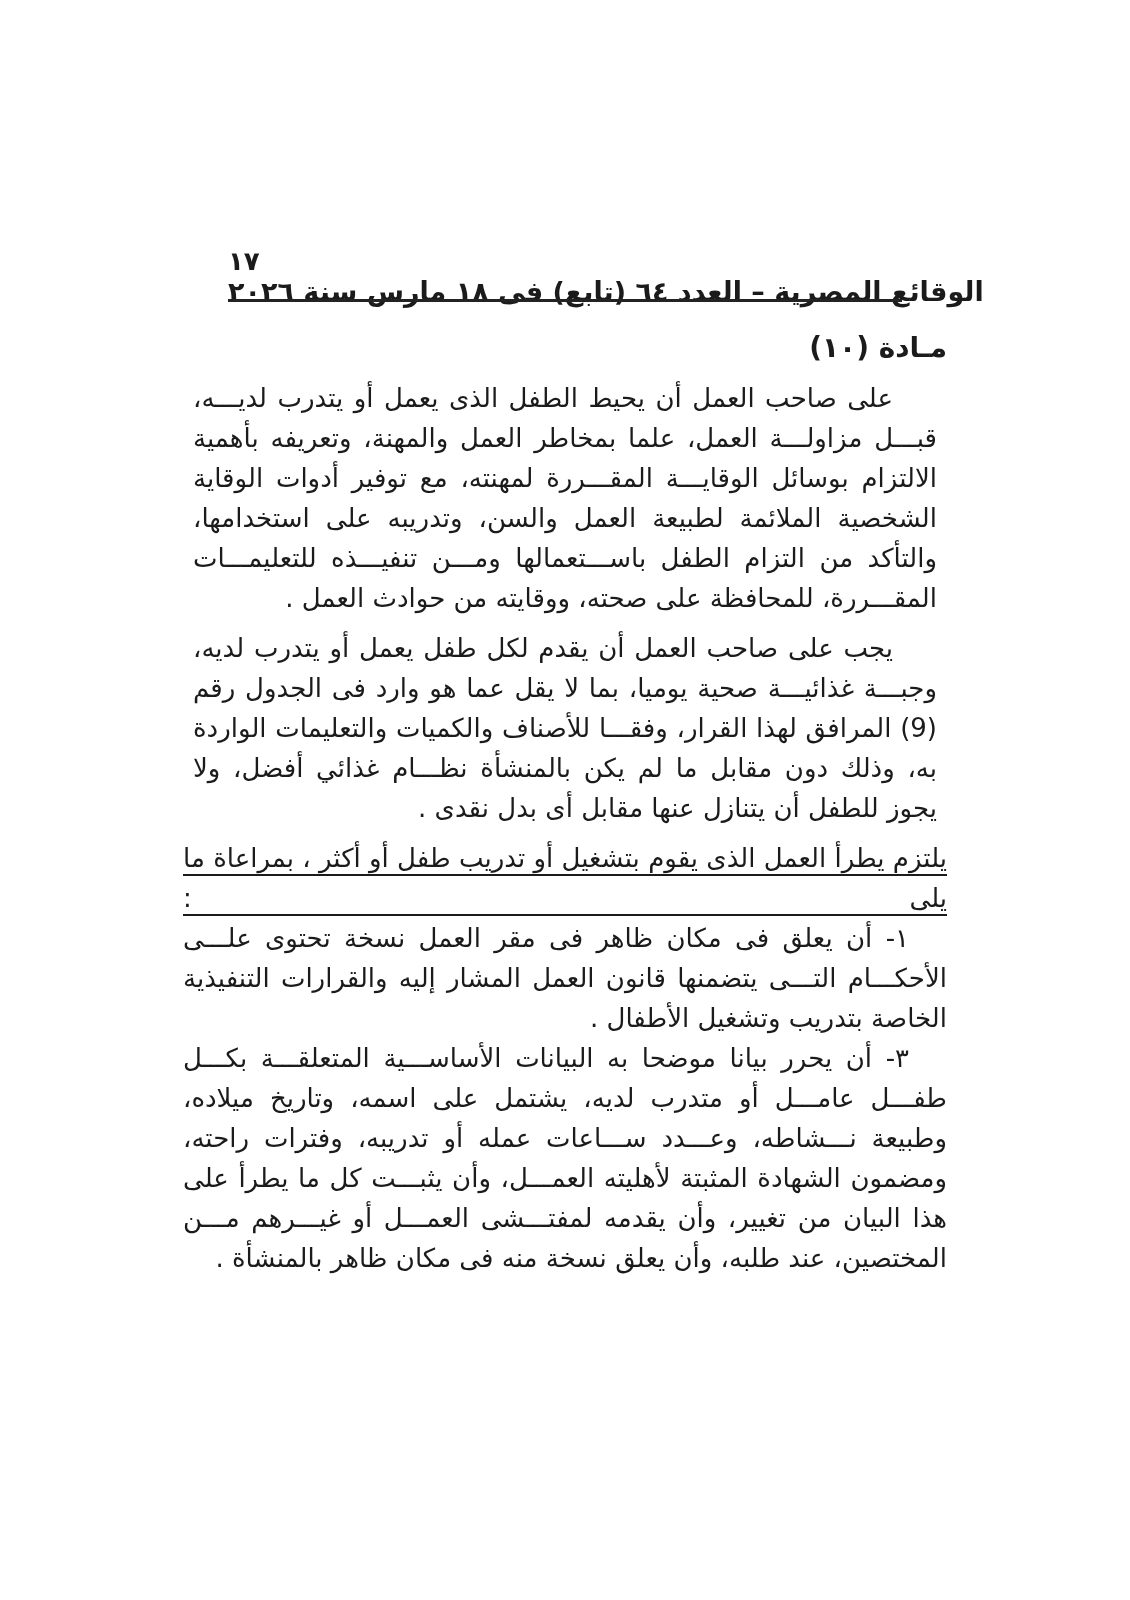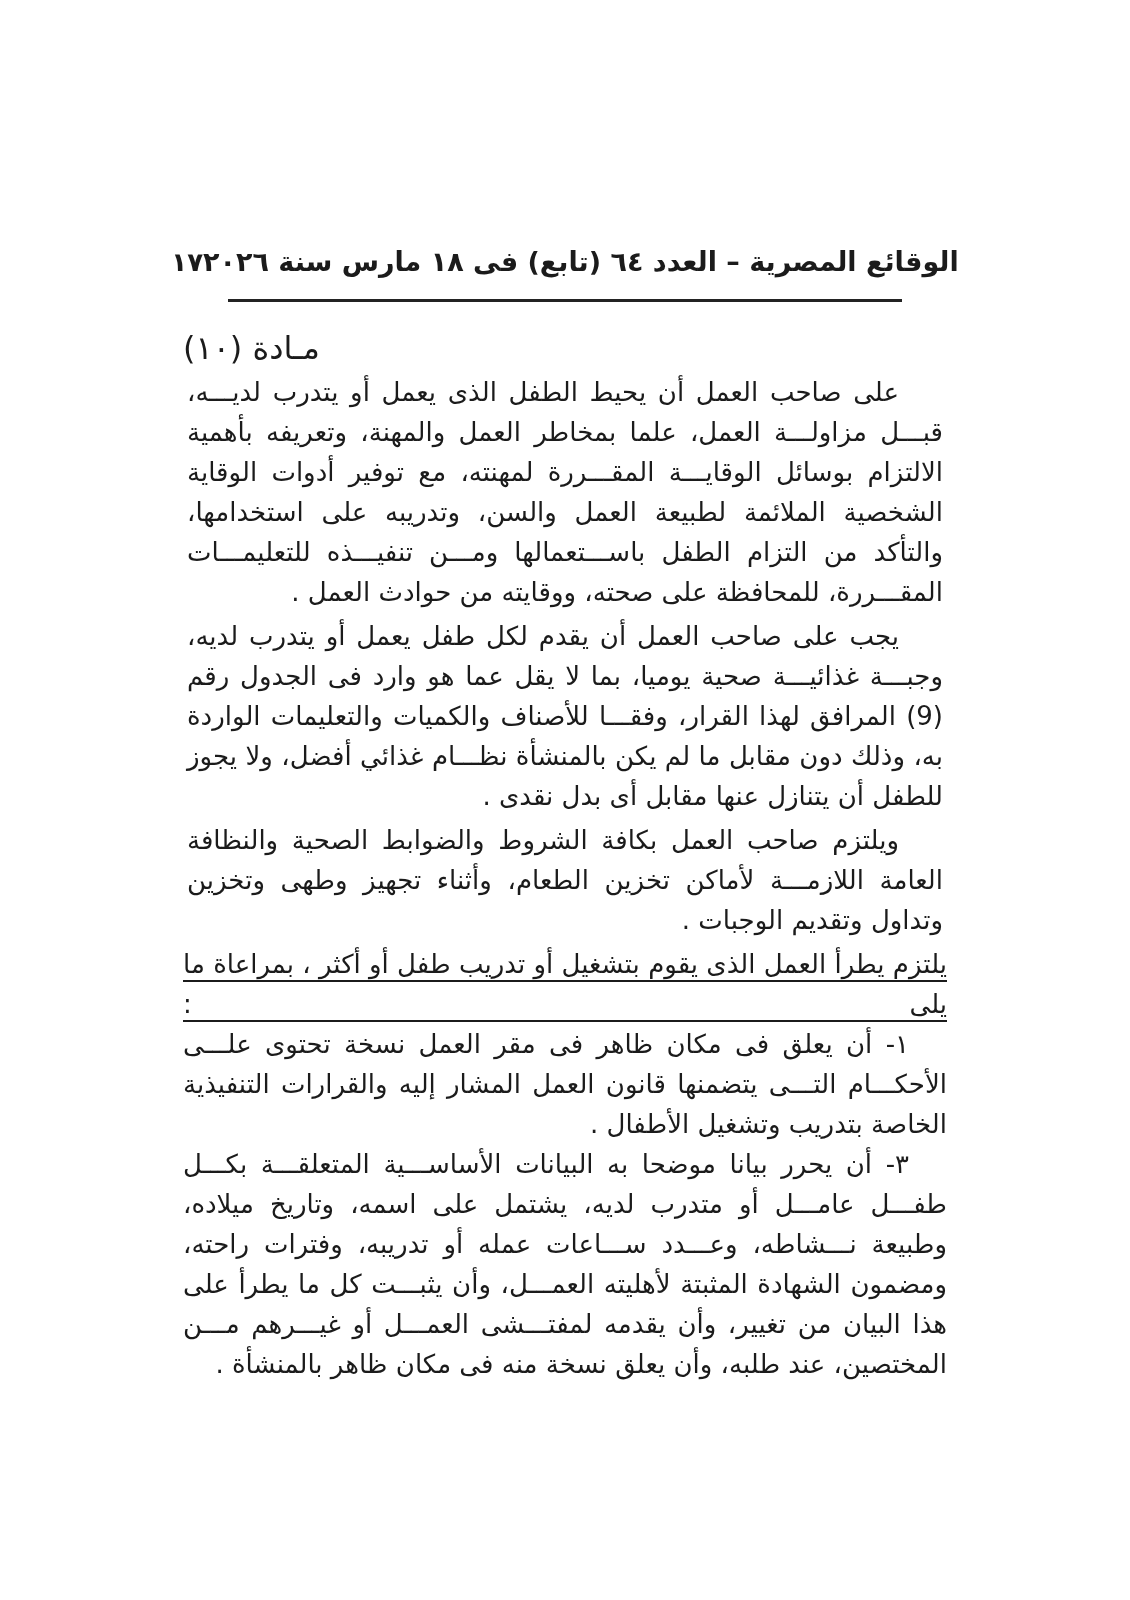--- a/index.html
+++ b/index.html
@@ -13,22 +13,23 @@
     color: #1b1b1b;
     overflow: hidden;
   }
   .header-row {
     position: absolute;
     top: 246px;
     left: 228px;
     width: 674px;
     display: flex;
     direction: ltr;
-    justify-content: center;
+    justify-content: flex-end;
     align-items: baseline;
+    flex-direction: column;
   }
   .page-num {
     font-size: 26px;
     font-weight: bold;
     letter-spacing: 2px;
   }
   .header-title {
     direction: rtl;
     font-size: 27px;
     font-weight: bold;
@@ -46,28 +47,28 @@
     position: absolute;
     top: 326px;
     right: 183px;
     width: 764px;
     direction: rtl;
     text-align: justify;
     font-size: 26px;
     line-height: 40px;
   }
   .article-heading {
-    text-align: left;
-    font-weight: normal;
-    font-size: 32px;
+    text-align: right;
+    font-weight: bold;
+    font-size: 28px;
     line-height: 40px;
     margin: 2px 0 2px 0;
   }
   .para {
-    margin: 4px;
+    margin: 10px;
     text-indent: 44px;
   }
   .intro-line {
     margin: 0;
     text-indent: 0;
     text-align: justify;
     text-align-last: justify;
     text-decoration: underline;
     text-underline-offset: 7px;
     text-decoration-thickness: 1.5px;
@@ -88,20 +89,19 @@
   </div>
 
   <div class="header-rule"></div>
 
   <div class="content">
 
     <div class="article-heading">مـادة (١٠)</div>
     <p class="para">على صاحب العمل أن يحيط الطفل الذى يعمل أو يتدرب لديـــه، قبـــل مزاولـــة العمل، علما بمخاطر العمل والمهنة، وتعريفه بأهمية الالتزام بوسائل الوقايـــة المقـــررة لمهنته، مع توفير أدوات الوقاية الشخصية الملائمة لطبيعة العمل والسن، وتدريبه على استخدامها، والتأكد من التزام الطفل باســـتعمالها ومـــن تنفيـــذه للتعليمـــات المقـــررة، للمحافظة على صحته، ووقايته من حوادث العمل .</p>
 
     <p class="para">يجب على صاحب العمل أن يقدم لكل طفل يعمل أو يتدرب لديه، وجبـــة غذائيـــة صحية يوميا، بما لا يقل عما هو وارد فى الجدول رقم (9) المرافق لهذا القرار، وفقـــا للأصناف والكميات والتعليمات الواردة به، وذلك دون مقابل ما لم يكن بالمنشأة نظـــام غذائي أفضل، ولا يجوز للطفل أن يتنازل عنها مقابل أى بدل نقدى .</p>
-    <p class="para">ويلتزم صاحب العمل بكافة الشروط والضوابط الصحية والنظافة العامة اللازمـــة لأماكن تخزين الطعام، وأثناء تجهيز وطهى وتخزين وتداول وتقديم الوجبات .</p>
 
     <p class="intro-line">يلتزم يطرأ العمل الذى يقوم بتشغيل أو تدريب طفل أو أكثر ، بمراعاة ما يلى :</p>
     <p class="item">١- أن يعلق فى مكان ظاهر فى مقر العمل نسخة تحتوى علـــى الأحكـــام التـــى يتضمنها قانون العمل المشار إليه والقرارات التنفيذية الخاصة بتدريب وتشغيل الأطفال .</p>
     <p class="item">٣- أن يحرر بيانا موضحا به البيانات الأساســـية المتعلقـــة بكـــل طفـــل عامـــل أو متدرب لديه، يشتمل على اسمه، وتاريخ ميلاده، وطبيعة نـــشاطه، وعـــدد ســـاعات عمله أو تدريبه، وفترات راحته، ومضمون الشهادة المثبتة لأهليته العمـــل، وأن يثبـــت كل ما يطرأ على هذا البيان من تغيير، وأن يقدمه لمفتـــشى العمـــل أو غيـــرهم مـــن المختصين، عند طلبه، وأن يعلق نسخة منه فى مكان ظاهر بالمنشأة .</p>
 
   </div>
 </div>
 
 </body></html>

